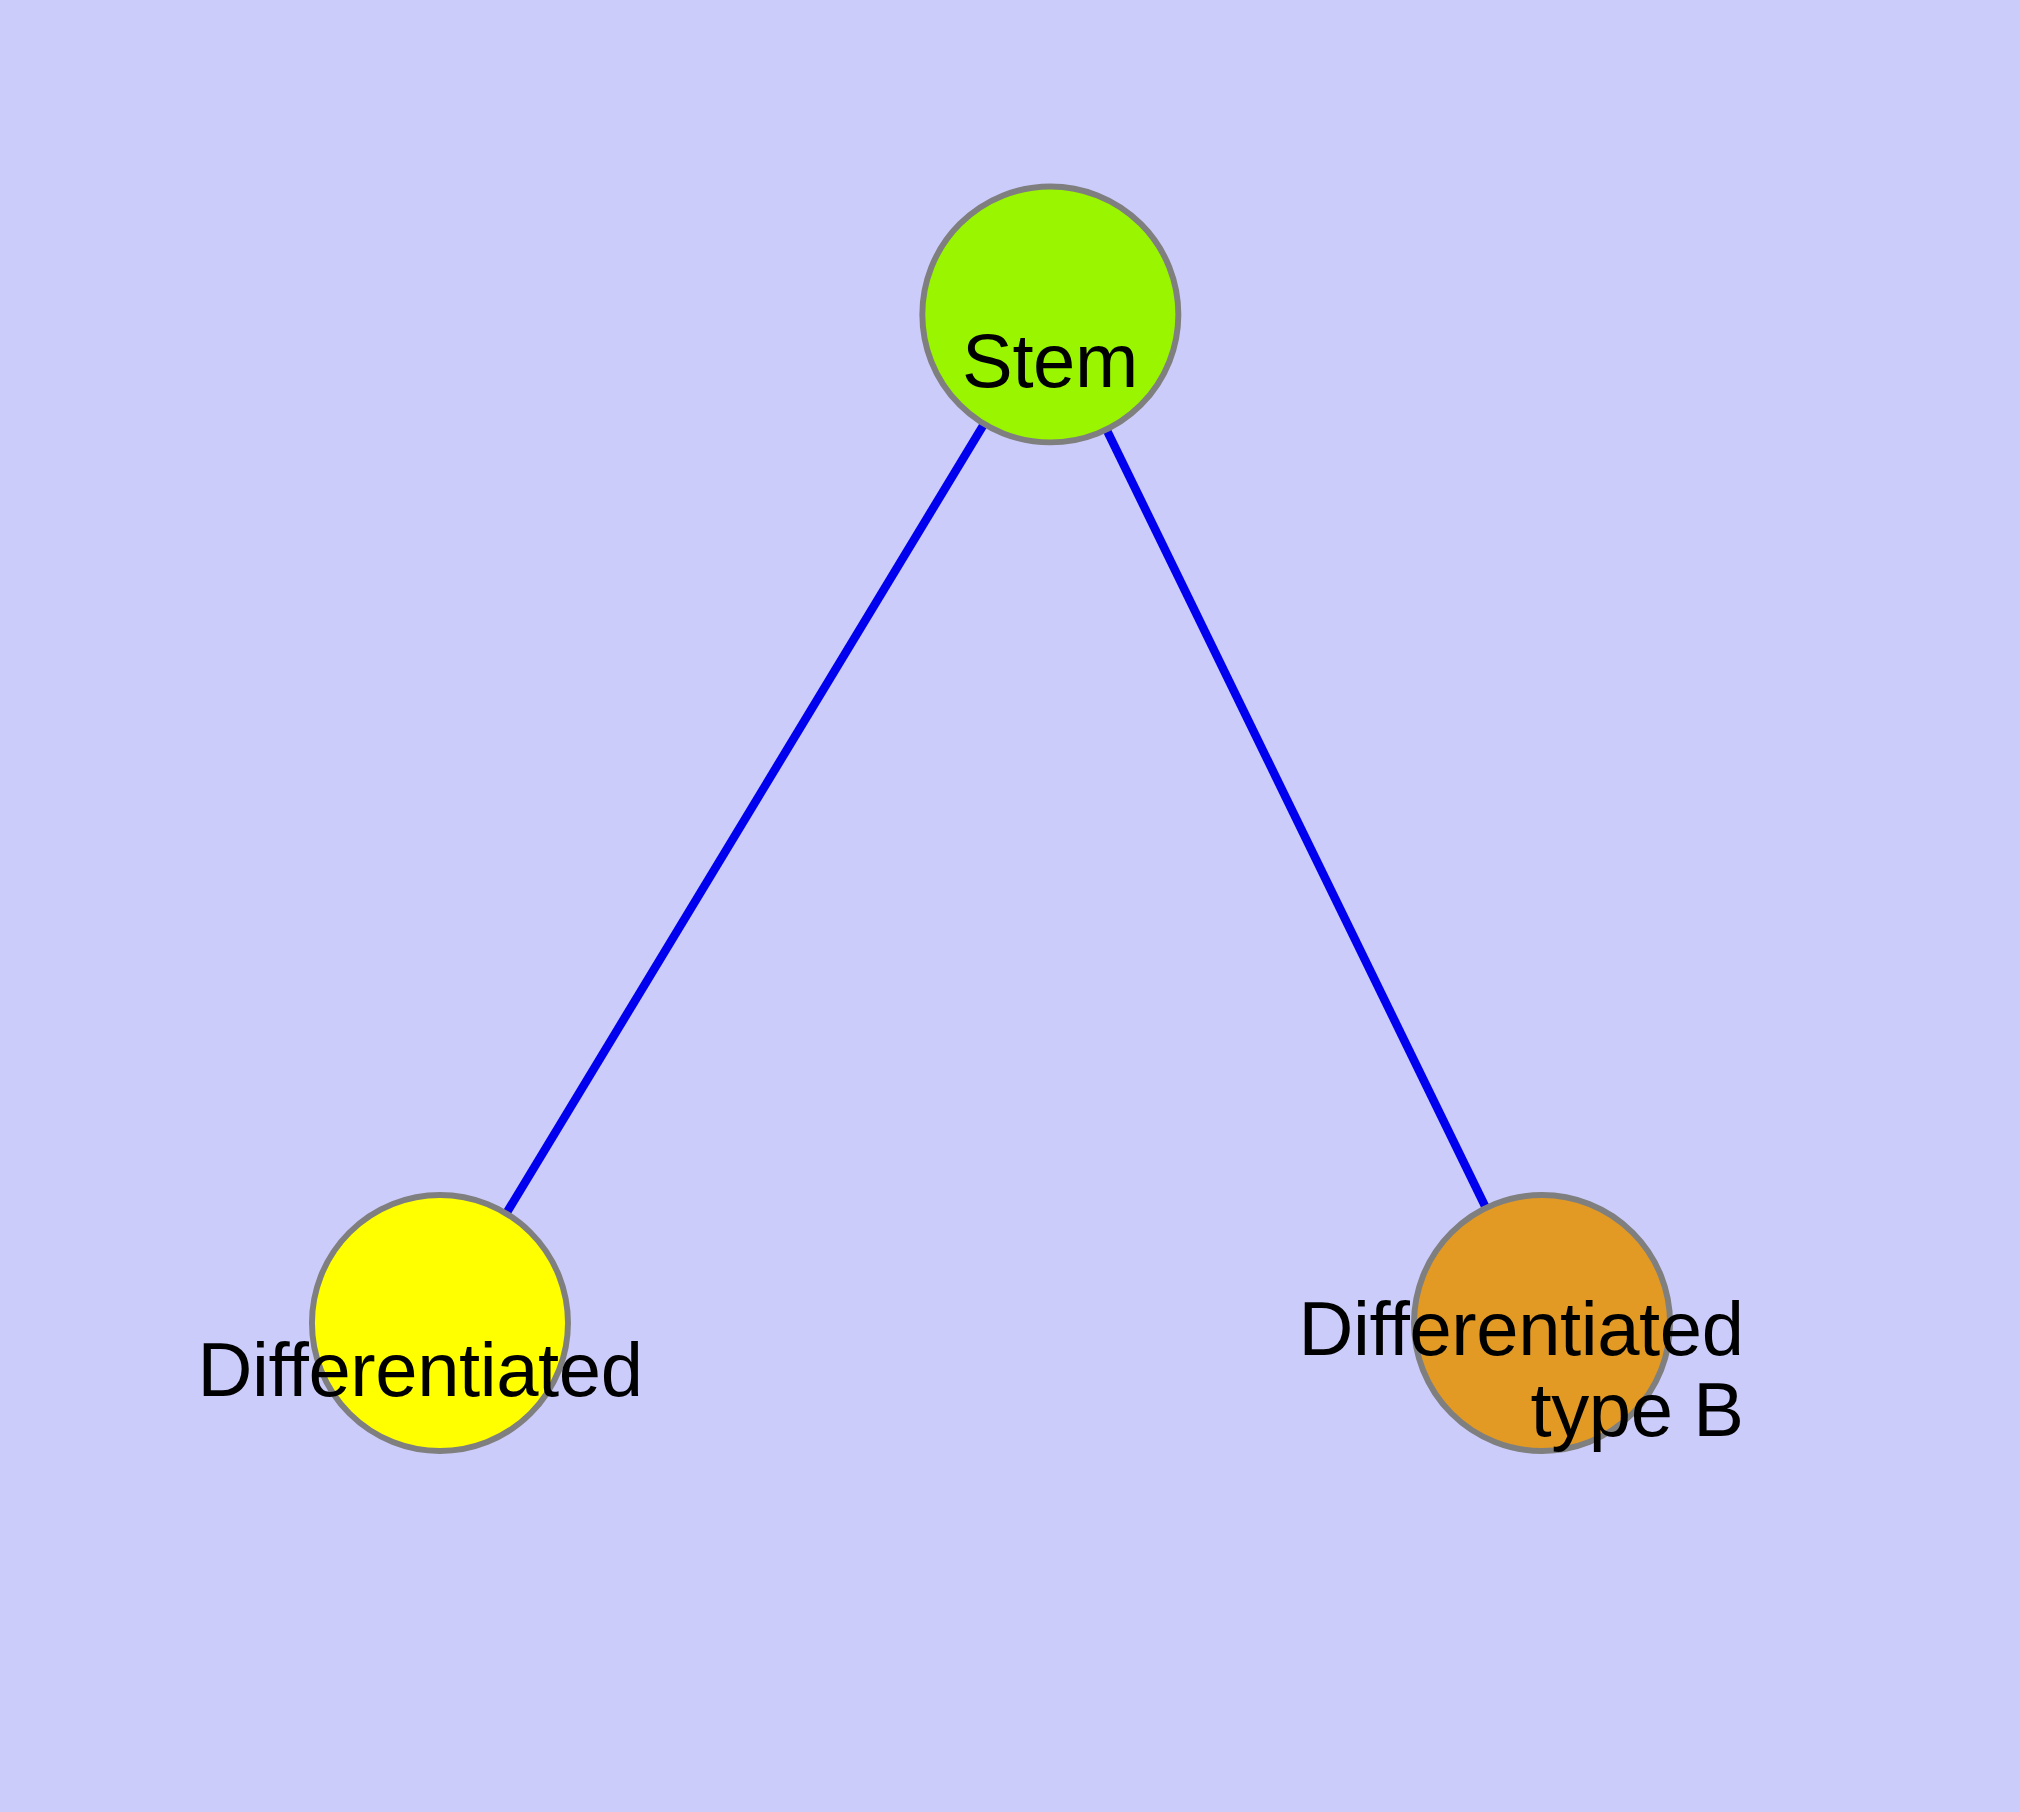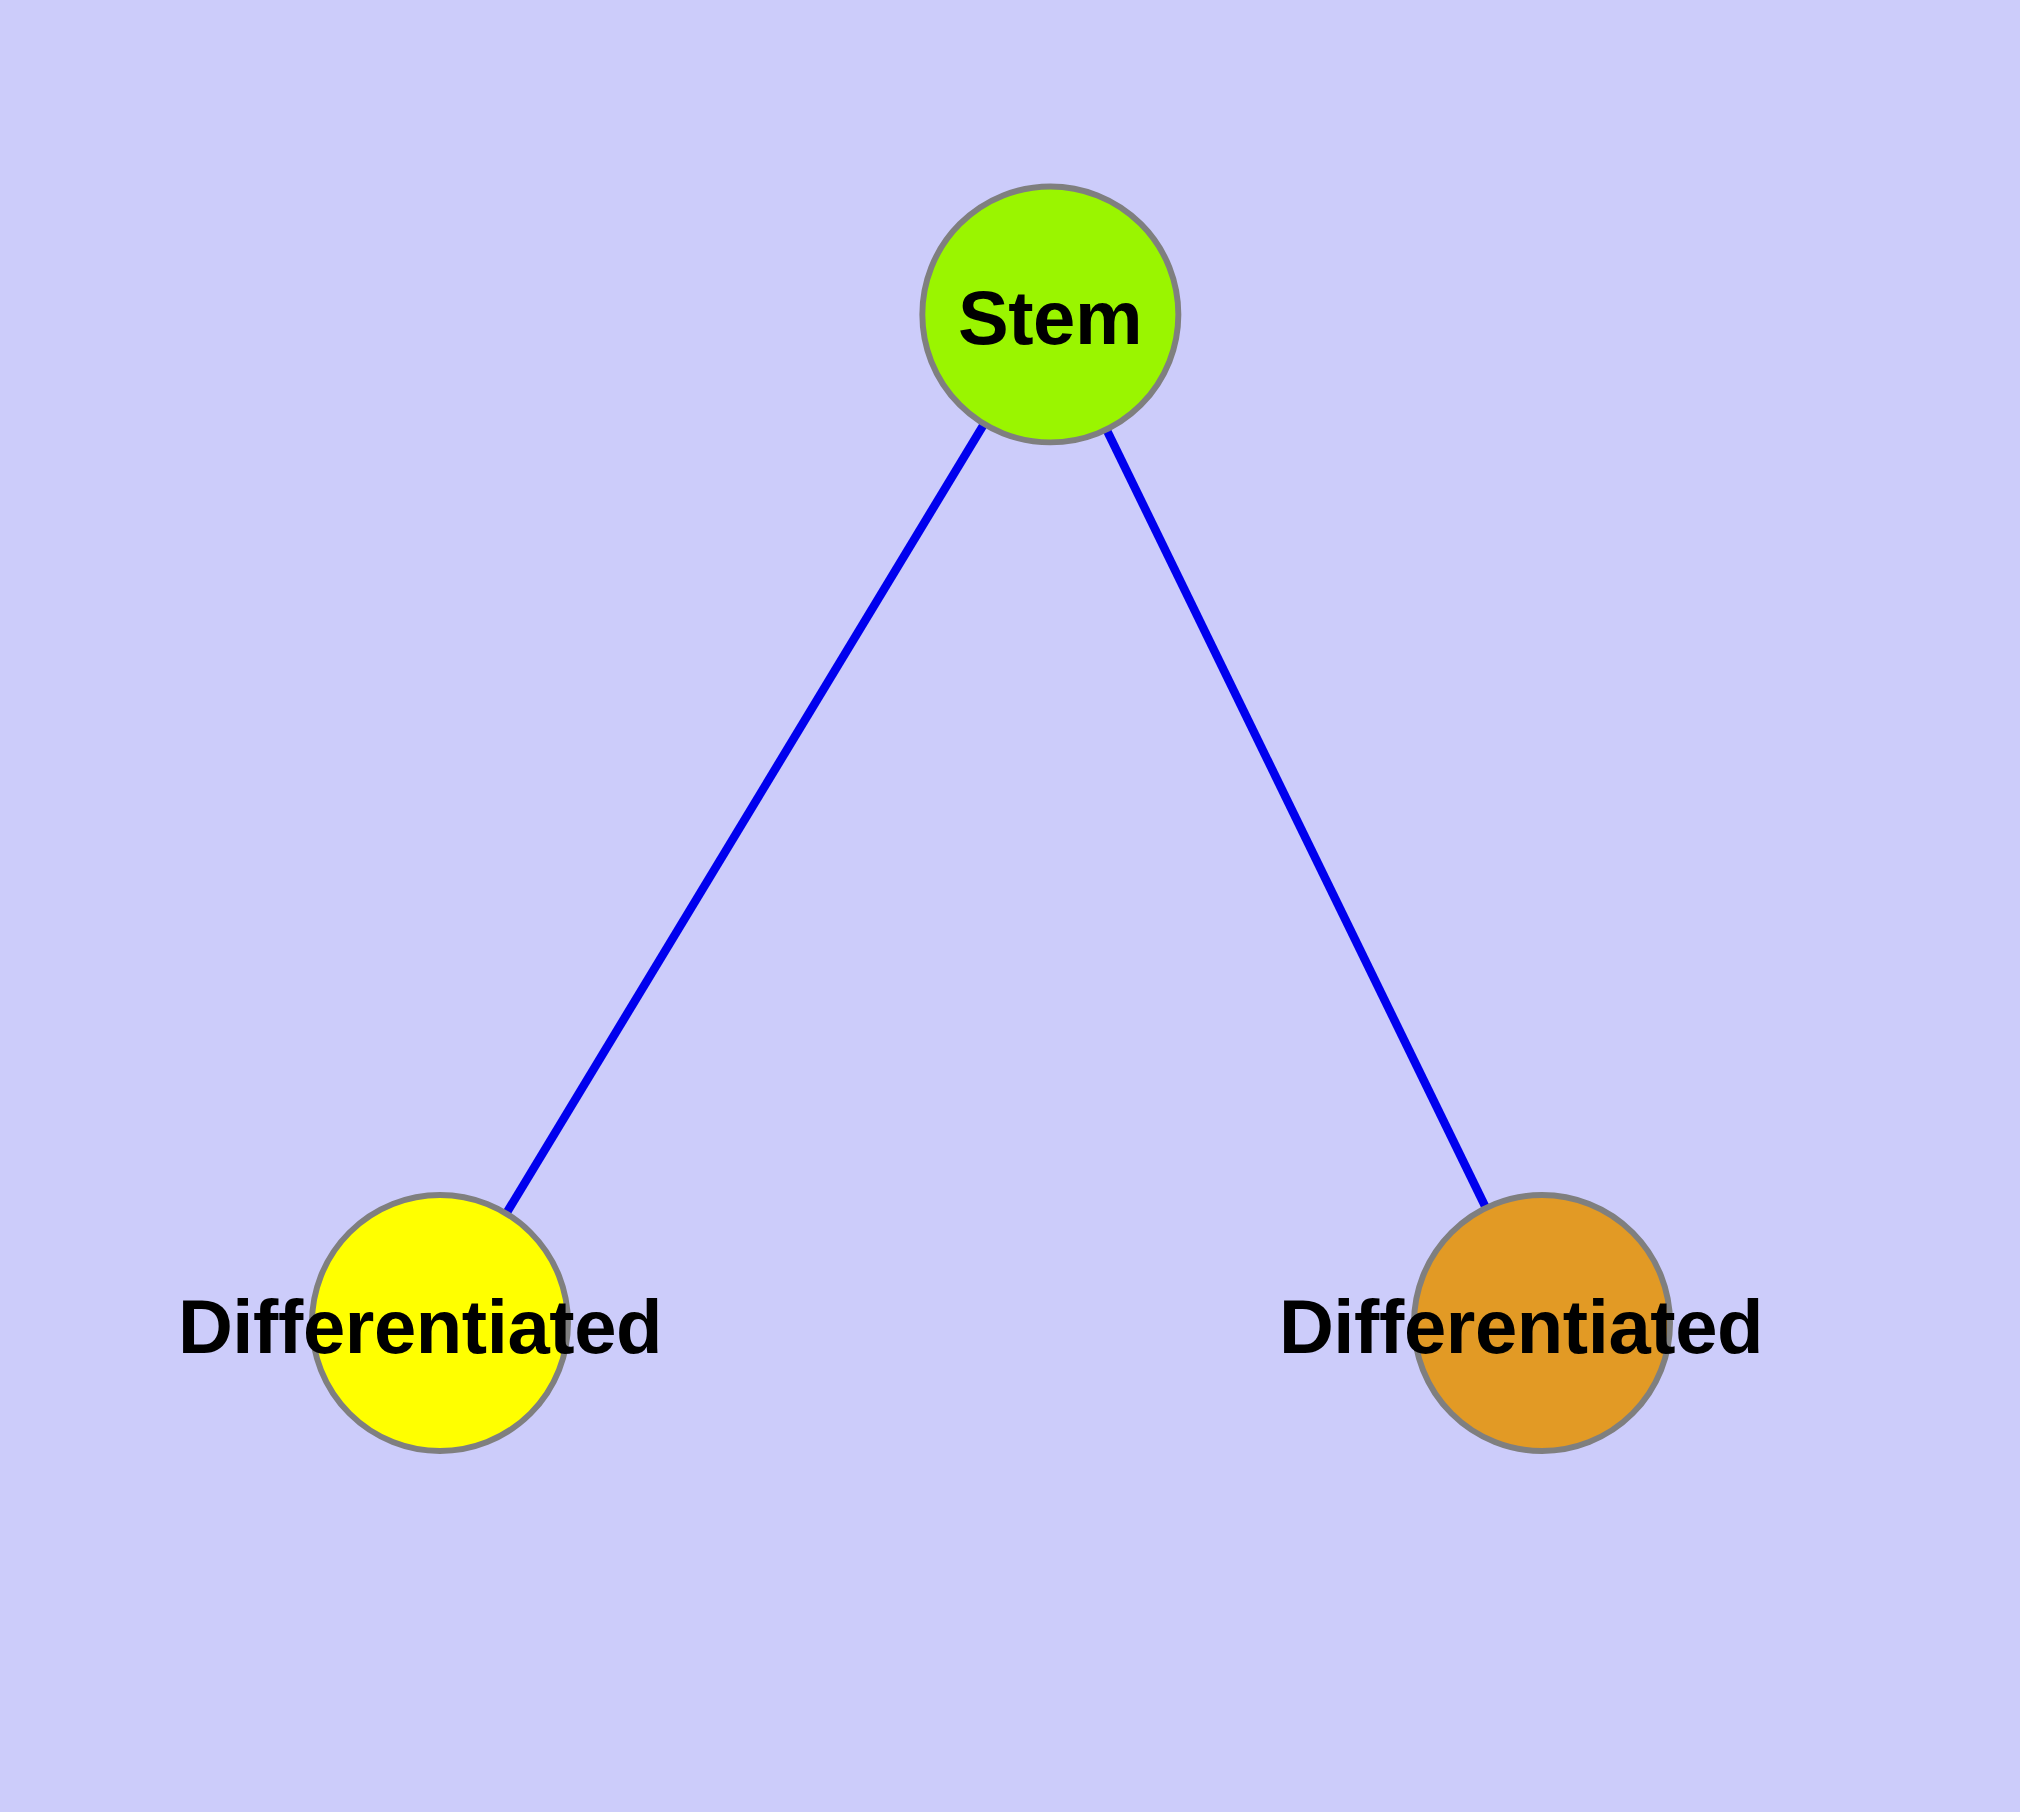--- a/index.html
+++ b/index.html
@@ -18,28 +18,29 @@
   #graph-canvas {
     position: absolute;
     inset: 0;
     width: 2021px;
     height: 1812px;
     display: block;
   }
   .node-label {
     position: absolute;
     color: #000000;
-    font-weight: bold;
+    font-weight: normal;
     font-size: 76px;
     line-height: 1.06;
     text-align: right;
     white-space: pre;
     letter-spacing: -0.4px;
     pointer-events: none;
     transform: translate(-50%, -50%);
+    margin-top: 43px;
   }
 </style>
 </head>
 <body style="background: rgb(204, 204, 250);">
 
 <div id="stage" style="width: 2021px; height: 1812px;">
   <svg id="graph-canvas" viewBox="0 0 2384 2138" preserveAspectRatio="none" aria-hidden="true" style="width: 2021px; height: 1812px;">
     <rect id="bg-rect" x="0" y="0" width="2384" height="2138" fill="#ccccfa"></rect>
     <g id="edge-layer">
         <line x1="1239" y1="371" x2="519" y2="1561" stroke="#0000ee" stroke-width="10" stroke-linecap="butt"></line>
@@ -47,16 +48,16 @@
       </g>
     <g id="node-layer">
         <circle cx="1239" cy="371" r="151" fill="#9af500" stroke="#7f7f7f" stroke-width="7"></circle>
         <circle cx="519" cy="1561" r="151" fill="#ffff00" stroke="#7f7f7f" stroke-width="7"></circle>
         <circle cx="1819" cy="1561" r="151" fill="#e29a25" stroke="#7f7f7f" stroke-width="7"></circle>
       </g>
   </svg>
   <div id="label-layer">
       <div class="node-label" style="left: 1050px; top: 318px; font-size: 76px; color: rgb(0, 0, 0);"><div>Stem</div></div>
       <div class="node-label" style="left: 420px; top: 1327px; font-size: 76px; color: rgb(0, 0, 0);"><div>Differentiated</div></div>
-      <div class="node-label" style="left: 1521px; top: 1327px; font-size: 76px; color: rgb(0, 0, 0);"><div>Differentiated</div></div>
+      <div class="node-label" style="left: 1521px; top: 1327px; font-size: 76px; color: rgb(0, 0, 0);"><div>Differentiated</div><div>type B</div></div>
     </div>
 </div>
 
 
 </body></html>

